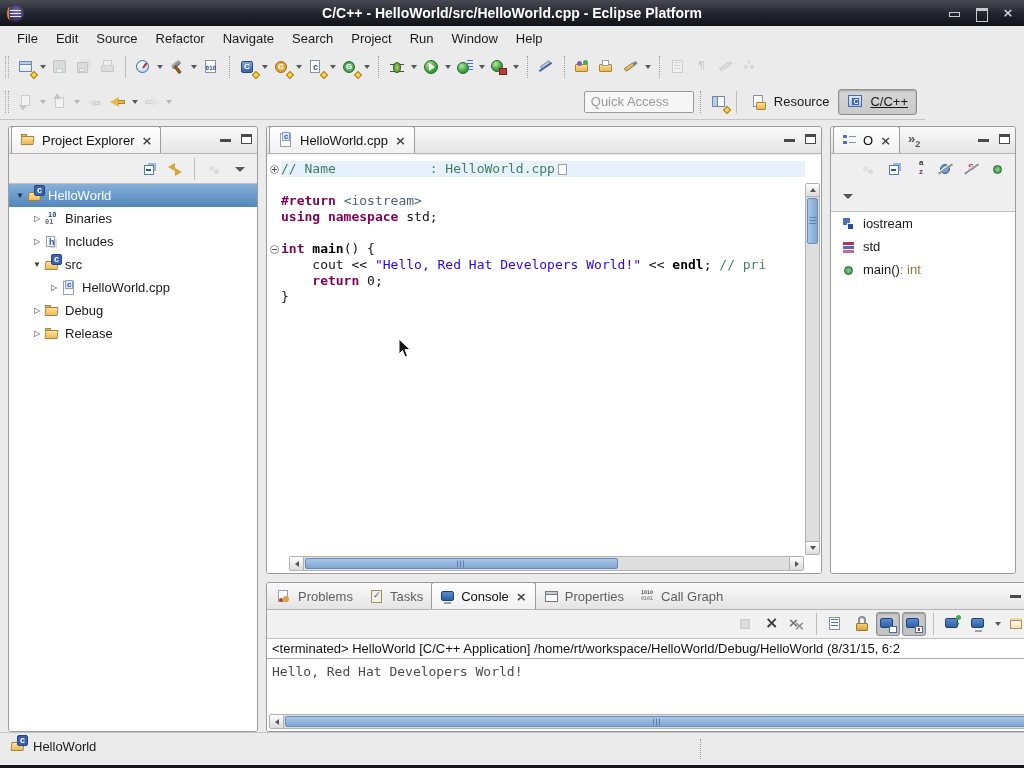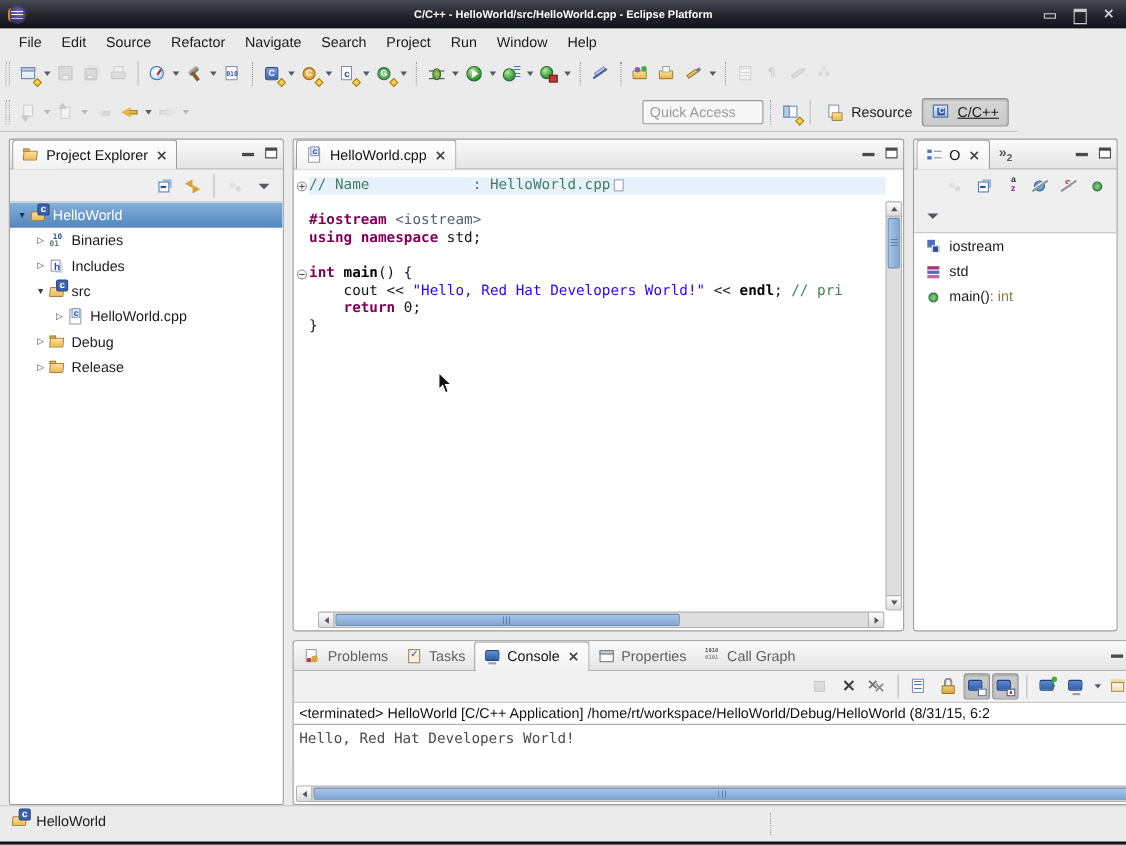--- a/index.html
+++ b/index.html
@@ -8,21 +8,21 @@
 
   
   .titlebar { position:absolute; left:0; top:0; width:1024px; height:26px;
     background:linear-gradient(#4a4a55,#23232e 55%,#121219); display:flex; align-items:center; }
   .logo { width:17px; height:17px; border-radius:50%; margin-left:7px; position:relative; flex:none;
     background:radial-gradient(circle at 55% 40%, #7a6fc0, #2a2248 75%); }
   .logo::before { content:""; position:absolute; left:3px; right:3px; top:5px; height:7px;
     background:repeating-linear-gradient(#ffffff 0 1px, transparent 1px 3px); opacity:.9; }
   .logo::after { content:""; position:absolute; left:0; top:2px; width:4px; height:13px;
     border-left:2px solid #d98a2a; border-radius:50%; }
-  .title-text { position:absolute; left:0; right:0; text-align:center; color:#fff; font-weight:bold; font-size:10px; }
+  .title-text { position:absolute; left:0; right:0; text-align:center; color:#fff; font-weight:bold; font-size:14px; }
   .winctl { position:absolute; right:10px; top:0; height:26px; display:flex; gap:15px; align-items:center; }
   .wc { width:12px; height:12px; position:relative; display:inline-block; }
   .wc-min::after { content:""; position:absolute; left:1px; bottom:2px; width:9px; height:3px; border:1px solid #c9c9cf; }
   .wc-max::after { content:""; position:absolute; left:1px; top:1px; width:10px; height:10px; border:1px solid #c9c9cf; border-top:3px solid #c9c9cf; }
   .wc-close { color:#d4d4da; font:bold 13px "DejaVu Sans",sans-serif; line-height:12px; text-align:center; }
 
   
   .menubar { position:absolute; left:0; top:26px; width:1024px; height:24px; display:flex; align-items:center; padding-left:8px; background:#ebebeb; }
   .menu-item { padding:3px 9px; color:#1a1a1a; }
 
@@ -136,21 +136,21 @@
   .ic-open-console::after { left:2px; top:3px; width:12px; height:3px; background:#f0d9a0; border-bottom:1px solid #a8915a; }
 
   
   .qa-input { width:110px; height:22px; border:1px solid #9a9a9a; border-radius:2px; background:#f7f7f7; padding:0 6px; font:13px "Liberation Sans",sans-serif; color:#333; }
   .qa-input::placeholder { color:#9a9a9a; }
   .pbtn { display:flex; align-items:center; gap:5px; padding:3px 8px; border:1px solid transparent; border-radius:3px; color:#1a1a1a; flex:none; }
   .pbtn.active { background:linear-gradient(#d6d6d6,#cacaca); border:1px solid #8f8f8f; box-shadow:inset 0 1px 2px rgba(0,0,0,.25);text-decoration:underline; }
 
   
   .panel { position:absolute; border:1px solid #9c9c9c; border-radius:3px; background:#f1f1f1; overflow:hidden; }
-  .phdr { height:27px; background:linear-gradient(#fafafa,#e4e4e4); border-bottom:1px solid #b5b5b5; display:flex; align-items:center; position:relative; padding-left:2px; }
+  .phdr { height:27px; background:linear-gradient(#fafafa,#e4e4e4); border-bottom:1px solid #b5b5b5; display:flex; align-items:flex-end; position:relative; padding-left:2px; }
   .vtab { display:inline-flex; align-items:center; gap:5px; height:26px; padding:0 8px; color:#5f5f5f; white-space:nowrap; }
   .vtab.active { background:linear-gradient(#ffffff,#f1f1f1); border:1px solid #9c9c9c; border-bottom:none; border-radius:3px 3px 0 0; color:#111; height:27px; }
   .tclose::after { content:"×"; font:bold 13px "DejaVu Sans",sans-serif; color:#444; margin-left:2px; }
   .hdr-btns { position:absolute; right:5px; top:7px; display:flex; gap:10px; align-items:center; }
   .mini { width:11px; height:5px; border-bottom:3px solid #4a4a4a; }
   .maxi { width:11px; height:10px; border:1px solid #4a4a4a; border-top:3px solid #4a4a4a; background:#fff; }
   .vtoolbar { height:29px; display:flex; align-items:center; justify-content:flex-end; gap:2px; padding:0 5px; background:#efefef; }
 
   
   #pe-body { position:absolute; left:0; right:0; top:56px; bottom:0; background:#fff; border-top:1px solid #c2c2c2; overflow:hidden; }
@@ -510,21 +510,21 @@
             <span class="fold plus"></span>
           </span>
           <span class="ct"><span class="tok-comment">// Name            : HelloWorld.cpp</span><span class="foldbox"></span></span>
         </div>
         <div class="code-row">
           <span class="gut"></span>
           <span class="ct"></span>
         </div>
         <div class="code-row">
           <span class="gut"></span>
-          <span class="ct"><span class="tok-keyword">#iostream</span><span class="tok-plain"> </span><span class="tok-header">&lt;iostream&gt;</span></span>
+          <span class="ct"><span class="tok-keyword">#return</span><span class="tok-plain"> </span><span class="tok-header">&lt;iostream&gt;</span></span>
         </div>
         <div class="code-row">
           <span class="gut"></span>
           <span class="ct"><span class="tok-keyword">using namespace</span><span class="tok-plain"> std;</span></span>
         </div>
         <div class="code-row">
           <span class="gut"></span>
           <span class="ct"></span>
         </div>
         <div class="code-row">

